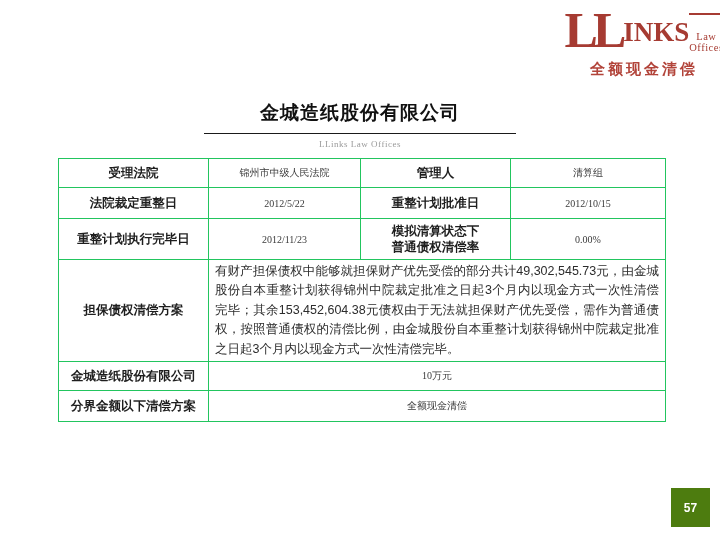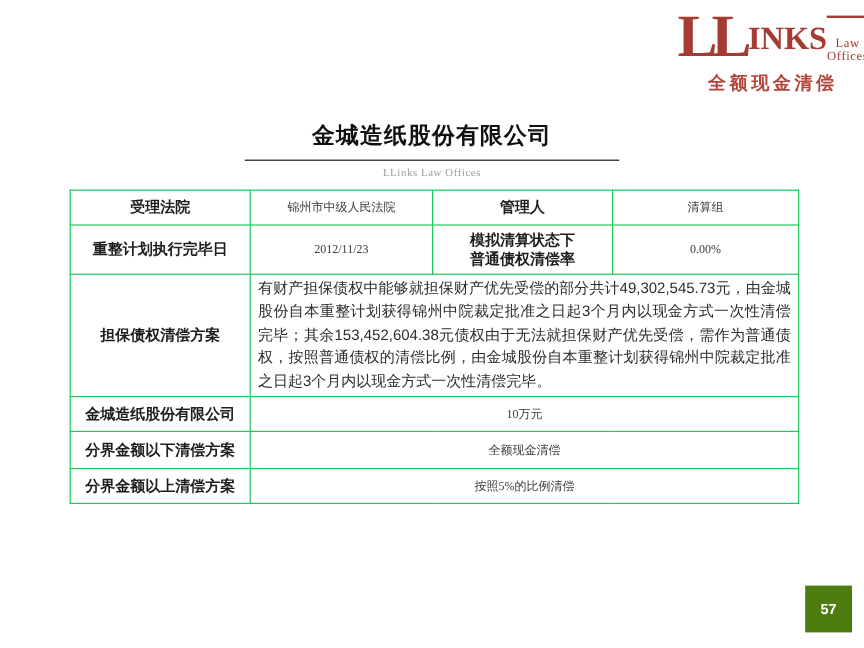--- a/index.html
+++ b/index.html
@@ -109,20 +109,26 @@
       <col style="width:150px">
       <col style="width:155px">
     </colgroup>
     <tbody>
       <tr class="r1">
         <td class="lbl">受理法院</td>
         <td class="val">锦州市中级人民法院</td>
         <td class="lbl">管理人</td>
         <td class="val">清算组</td>
       </tr>
+      <tr class="r2">
+        <td class="lbl">法院裁定重整日</td>
+        <td class="val">2012/5/22</td>
+        <td class="lbl">重整计划批准日</td>
+        <td class="val">2012/10/15</td>
+      </tr>
       <tr class="r3">
         <td class="lbl">重整计划执行完毕日</td>
         <td class="val">2012/11/23</td>
         <td class="lbl">
           <span class="block">模拟清算状态下</span>
           <span class="block">普通债权清偿率</span>
         </td>
         <td class="val">0.00%</td>
       </tr>
       <tr class="r4">
@@ -130,24 +136,20 @@
         <td class="longtext" colspan="3">有财产担保债权中能够就担保财产优先受偿的部分共计49,302,545.73元，由金城股份自本重整计划获得锦州中院裁定批准之日起3个月内以现金方式一次性清偿完毕；其余153,452,604.38元债权由于无法就担保财产优先受偿，需作为普通债权，按照普通债权的清偿比例，由金城股份自本重整计划获得锦州中院裁定批准之日起3个月内以现金方式一次性清偿完毕。</td>
       </tr>
       <tr class="r5">
         <td class="lbl">金城造纸股份有限公司</td>
         <td class="val" colspan="3">10万元</td>
       </tr>
       <tr class="r6">
         <td class="lbl">分界金额以下清偿方案</td>
         <td class="val" colspan="3">全额现金清偿</td>
       </tr>
-      <tr class="r7">
-        <td class="lbl">分界金额以上清偿方案</td>
-        <td class="val" colspan="3">按照5%的比例清偿</td>
-      </tr>
     </tbody>
   </table>
 
   <div class="pagenum">
     <span>57</span>
   </div>
 
 </div>
 
 </body></html>

